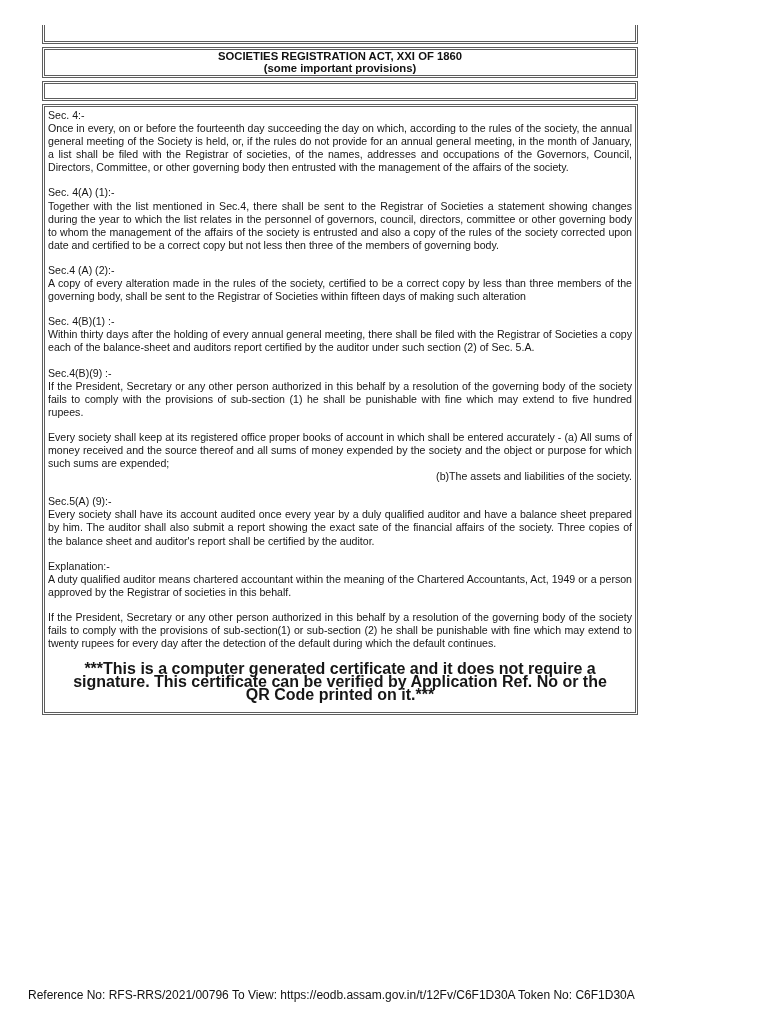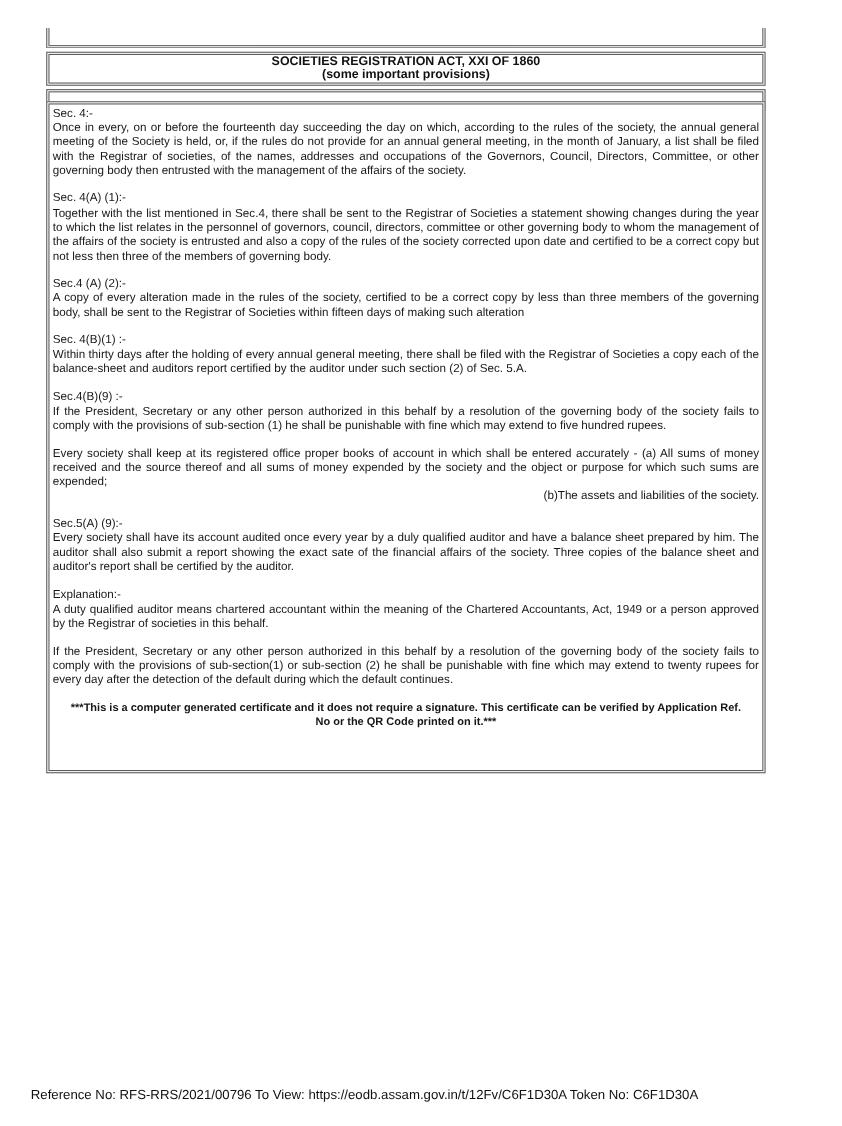--- a/index.html
+++ b/index.html
@@ -12,21 +12,21 @@
     width: 765px;
     height: 1024px;
     background: #ffffff;
     font-family: "Liberation Sans", sans-serif;
     color: #161616;
     overflow: hidden;
   }
   .box {
     position: absolute;
     left: 42px;
-    width: 654px;
+    width: 596px;
     box-sizing: border-box;
     border: 3px double #5d5d5d;
     background: #ffffff;
   }
   .box-partial {
     top: 25px;
     height: 19px;
     border-top: none;
   }
   .box-title {
@@ -36,36 +36,36 @@
     font-weight: bold;
     font-size: 11.3px;
     line-height: 12.4px;
     color: #111111;
   }
   .box-empty {
     top: 81px;
     height: 20px;
   }
   .box-main {
-    top: 92px;
+    top: 104px;
     height: 611px;
     padding: 2px 3px;
     font-size: 10.6px;
     line-height: 13.1px;
     overflow: hidden;
   }
   .section { margin-bottom: 12px; }
   .section-heading { text-align: left; }
   .section-body { text-align: justify; }
   .section-body2 { text-align: right; }
   .notice {
     margin-top: 12px;
     font-weight: bold;
     text-align: center;
-    font-size: 10px;
+    font-size: 16px;
     line-height: 13.1px;
     padding: 0 14px;
   }
   .footer {
     position: absolute;
     left: 28px;
     top: 988px;
     font-size: 12px;
     color: #111111;
     white-space: nowrap;

